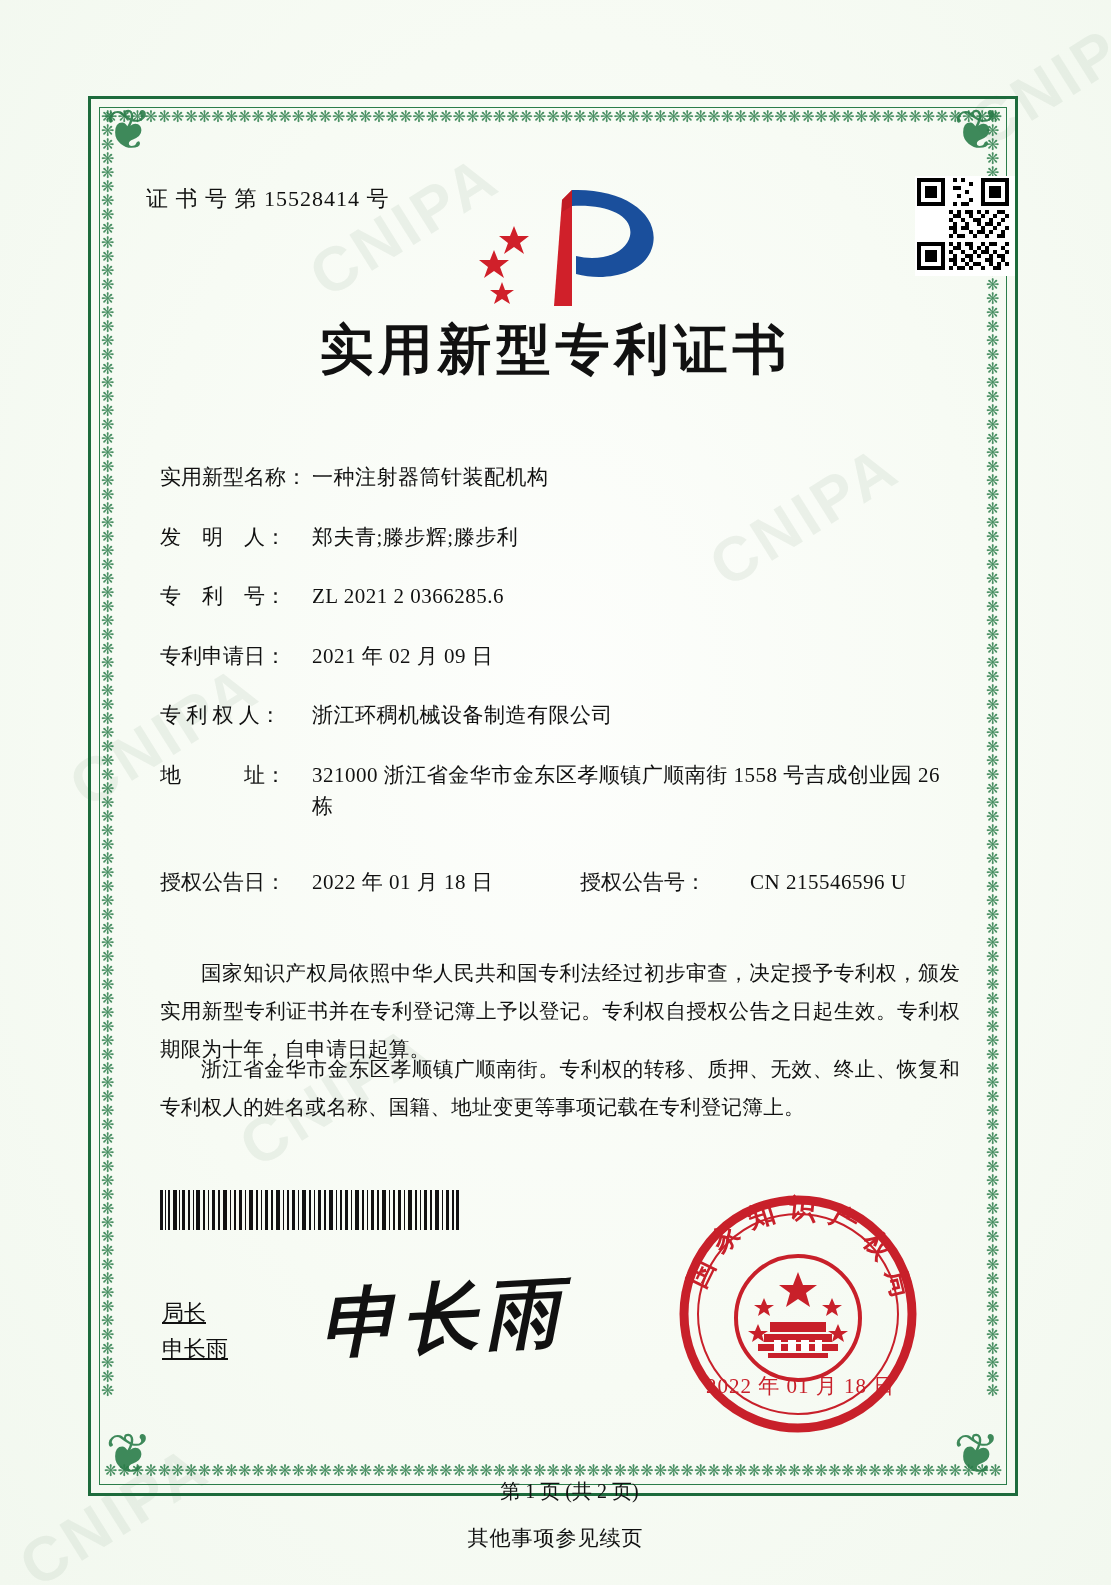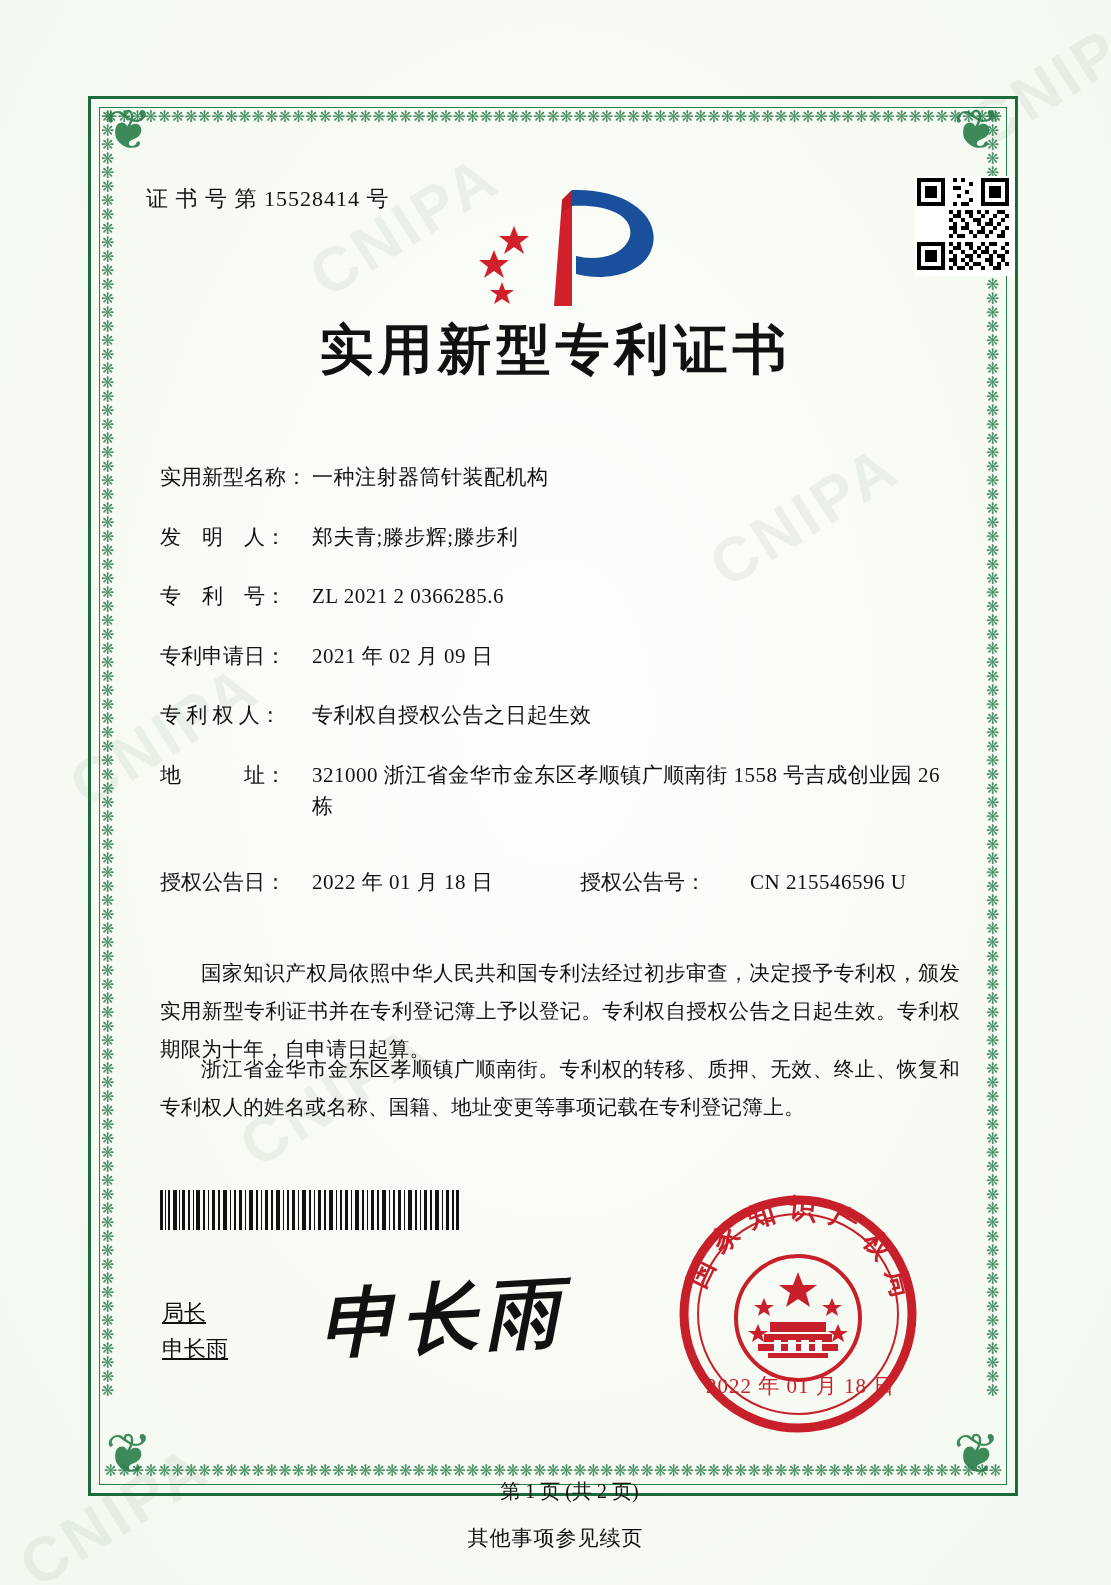--- a/index.html
+++ b/index.html
@@ -400,21 +400,21 @@
       <div class="val">ZL 2021 2 0366285.6</div>
     </div>
 
     <div class="row">
       <div class="lbl">专利申请日：</div>
       <div class="val">2021 年 02 月 09 日</div>
     </div>
 
     <div class="row">
       <div class="lbl">专 利 权 人：</div>
-      <div class="val">专利权自授权公告之日起生效</div>
+      <div class="val">浙江环稠机械设备制造有限公司</div>
     </div>
 
     <div class="row">
       <div class="lbl">地　　　址：</div>
       <div class="val">321000 浙江省金华市金东区孝顺镇广顺南街 1558 号吉成创业园 26 栋</div>
     </div>
 
     <div class="row row-grant">
       <div class="grant-wrap">
         <div class="grant-left">

